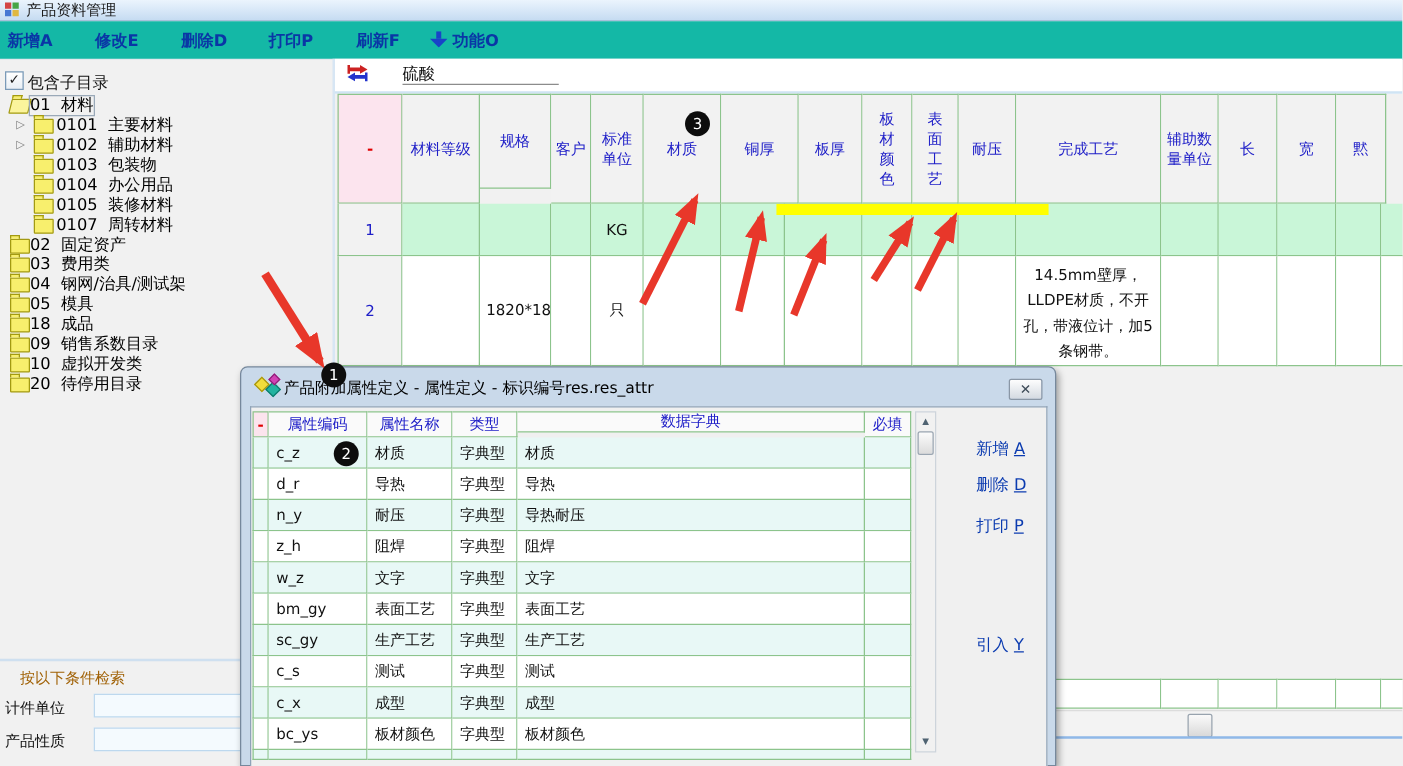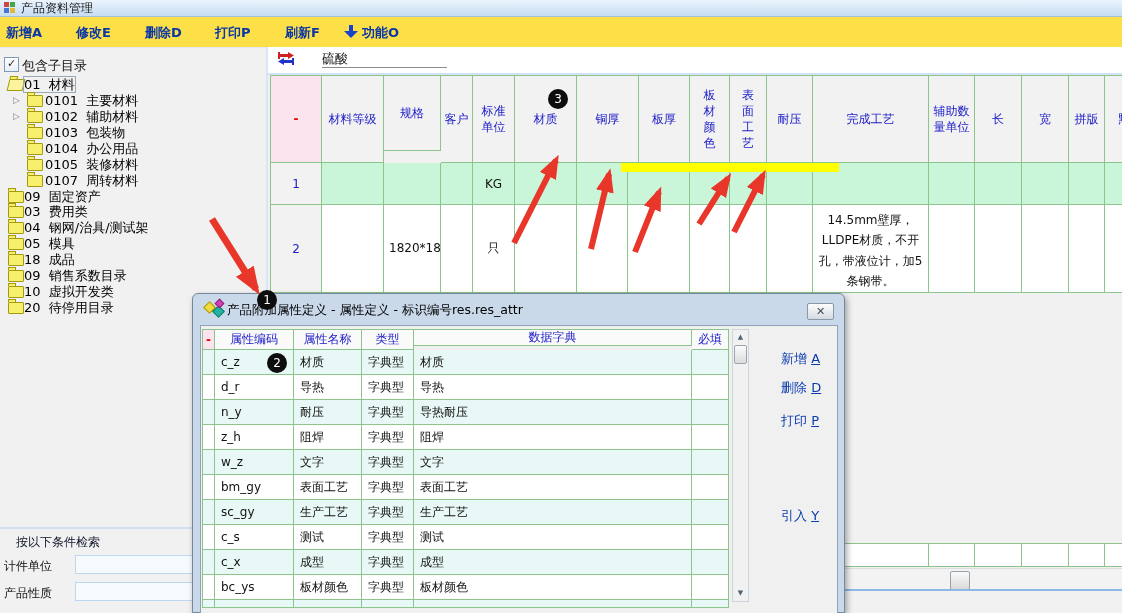--- a/index.html
+++ b/index.html
@@ -6,35 +6,35 @@
   body{width:1122px;height:613px;overflow:hidden;position:relative;background:#f1f1f1;
        font-family:"DejaVu Sans","Liberation Sans",sans-serif;font-size:12px;color:#111}
   .abs{position:absolute}
   
   #titlebar{left:0;top:0;width:1122px;height:17px;background:linear-gradient(#ebf4fd,#c6dcf2);
             border-bottom:1px solid #a7c0da;display:flex;align-items:center;box-sizing:border-box;padding-left:4px}
   .appicon{width:12px;height:12px;display:grid;grid-template-columns:5px 5px;grid-template-rows:5px 5px;gap:1px}
   .appicon span{display:block}
   #titletext{margin-left:5px;color:#1a1a1a}
   
-  #toolbar{left:0;top:17px;width:1122px;height:30px;background:#fde047;border-bottom:1px solid #e3e8ee}
+  #toolbar{left:0;top:17px;width:1122px;height:30px;background:#14b8a6;border-bottom:1px solid #e3e8ee}
   .titem{position:absolute;top:7px;color:#0a36a6;font-size:13px;font-weight:bold;cursor:default}
   
   .cb{left:4px;top:57px;width:13px;height:13px;background:linear-gradient(#fff,#e9eff5);
       border:1px solid #7a9ab8;font-size:11px;line-height:12px;text-align:center;color:#222;font-weight:bold}
   #includelabel{left:22px;top:57px;font-size:13px}
   .exp{position:absolute;font-size:9px;color:#808080}
   .fold{position:absolute;width:14px;height:10px;background:#f8ef6d;border:1px solid #a39a12;border-radius:1px}
   .fold::before{content:"";position:absolute;left:-1px;top:-4px;width:6px;height:2px;background:#f8ef6d;
                 border:1px solid #a39a12;border-bottom:0}
   .fold.open{transform:skewX(-14deg);background:#fbf49c}
   .tlabel{position:absolute;font-size:13px;color:#000;white-space:pre;line-height:15px}
   .tlabel.sel{outline:1px solid #9aa9b8}
   #lsep{left:0;top:527px;width:266px;height:2px;background:#cfe0f0}
-  #searchtitle{left:16px;top:534px;color:#0f172a}
+  #searchtitle{left:16px;top:534px;color:#a16207}
   .slabel{position:absolute;font-size:12px;color:#111}
   .sfield{position:absolute;width:118px;height:19px;background:#f4fafe;border:1px solid #bdd8ee;box-sizing:border-box}
   #vsep{left:266px;top:47px;width:2px;height:566px;background:#d7e6f4}
   
   #filterrow{left:268px;top:47px;width:854px;height:26px;background:#fff;border-bottom:2px solid #cfe4f4}
   #filtertext{left:322px;top:50px;width:125px;height:17px;border-bottom:1px solid #8c8c8c;font-size:13px}
   #swapicon{left:277px;top:51px}
   
   .trow{display:flex}
   .cell{box-sizing:border-box;border-right:1px solid #8cc48c;border-bottom:1px solid #8cc48c;
@@ -125,21 +125,21 @@
     <span class="tlabel abs" style="left: 45px; top: 109px;">0102  辅助材料</span>
     <span class="fold abs" style="left: 27px; top: 127px;"></span>
     <span class="tlabel abs" style="left: 45px; top: 125px;">0103  包装物</span>
     <span class="fold abs" style="left: 27px; top: 143px;"></span>
     <span class="tlabel abs" style="left: 45px; top: 141px;">0104  办公用品</span>
     <span class="fold abs" style="left: 27px; top: 159px;"></span>
     <span class="tlabel abs" style="left: 45px; top: 157px;">0105  装修材料</span>
     <span class="fold abs" style="left: 27px; top: 175px;"></span>
     <span class="tlabel abs" style="left: 45px; top: 173px;">0107  周转材料</span>
     <span class="fold abs" style="left: 8px; top: 191px;"></span>
-    <span class="tlabel abs" style="left: 24px; top: 189px;">09  固定资产</span>
+    <span class="tlabel abs" style="left: 24px; top: 189px;">02  固定资产</span>
     <span class="fold abs" style="left: 8px; top: 206px;"></span>
     <span class="tlabel abs" style="left: 24px; top: 204px;">03  费用类</span>
     <span class="fold abs" style="left: 8px; top: 222px;"></span>
     <span class="tlabel abs" style="left: 24px; top: 220px;">04  钢网/治具/测试架</span>
     <span class="fold abs" style="left: 8px; top: 238px;"></span>
     <span class="tlabel abs" style="left: 24px; top: 236px;">05  模具</span>
     <span class="fold abs" style="left: 8px; top: 254px;"></span>
     <span class="tlabel abs" style="left: 24px; top: 252px;">18  成品</span>
     <span class="fold abs" style="left: 8px; top: 270px;"></span>
     <span class="tlabel abs" style="left: 24px; top: 268px;">09  销售系数目录</span>
@@ -179,21 +179,20 @@
       <div class="cell" style="width: 62px; height: 88px;">材质</div>
       <div class="cell" style="width: 62px; height: 88px;">铜厚</div>
       <div class="cell" style="width: 51px; height: 88px;">板厚</div>
       <div class="cell pad2" style="width: 40px; height: 88px;">板材颜色</div>
       <div class="cell pad2" style="width: 37px; height: 88px;">表面工艺</div>
       <div class="cell" style="width: 46px; height: 88px;">耐压</div>
       <div class="cell" style="width: 116px; height: 88px;">完成工艺</div>
       <div class="cell" style="width: 46px; height: 88px;">辅助数量单位</div>
       <div class="cell" style="width: 47px; height: 88px;">长</div>
       <div class="cell" style="width: 47px; height: 88px;">宽</div>
-      <div class="cell" style="width: 36px; height: 88px;">拼版</div>
       <div class="cell" style="width: 40px; height: 88px;">黙</div>
     </div>
     <div class="trow">
       <div class="cell rowno" style="width: 52px; height: 42px;">1</div>
       <div class="cell hl" style="width: 62px; height: 42px;"></div>
       <div class="cell hl lft" style="width: 57px; height: 42px;"></div>
       <div class="cell hl" style="width: 32px; height: 42px;"></div>
       <div class="cell hl" style="width: 42px; height: 42px;">KG</div>
       <div class="cell hl" style="width: 62px; height: 42px;"></div>
       <div class="cell hl" style="width: 51px; height: 42px;"></div>

